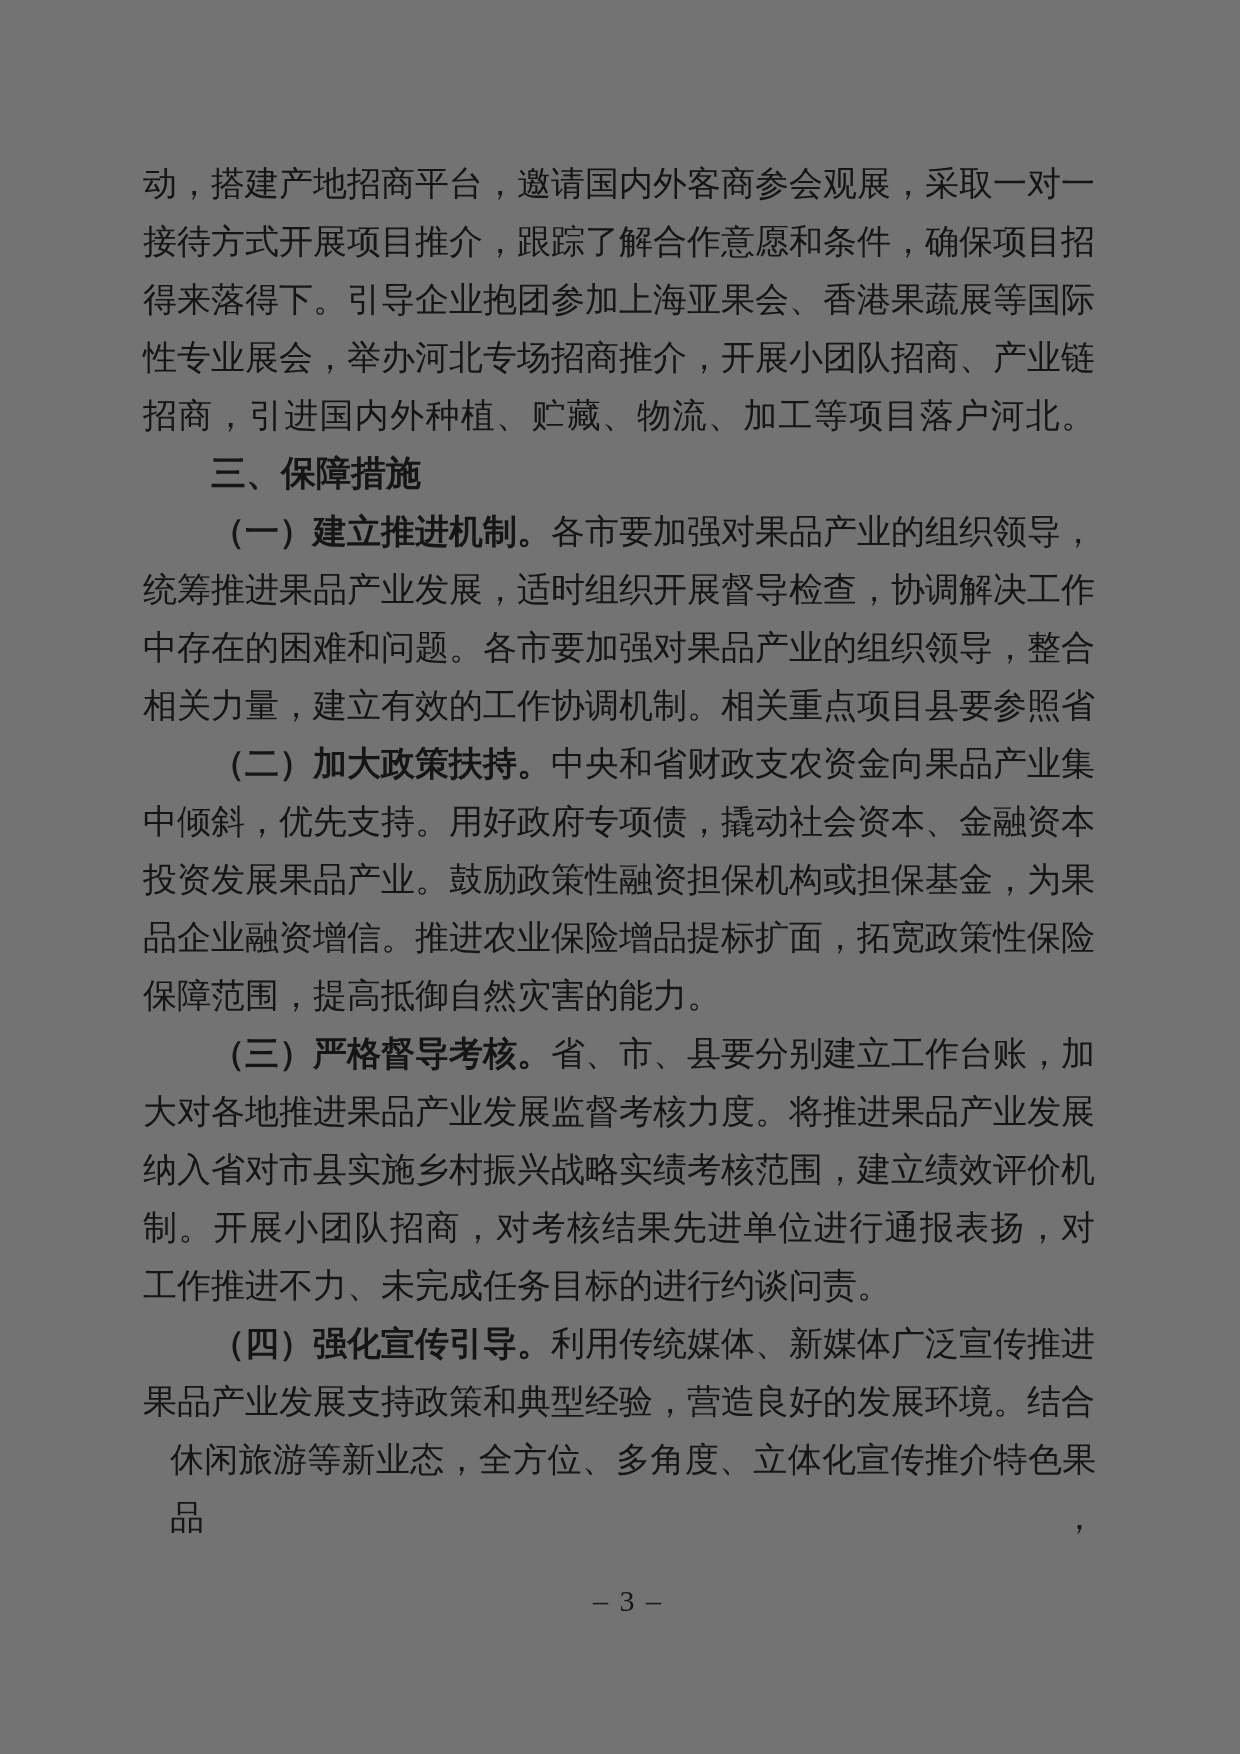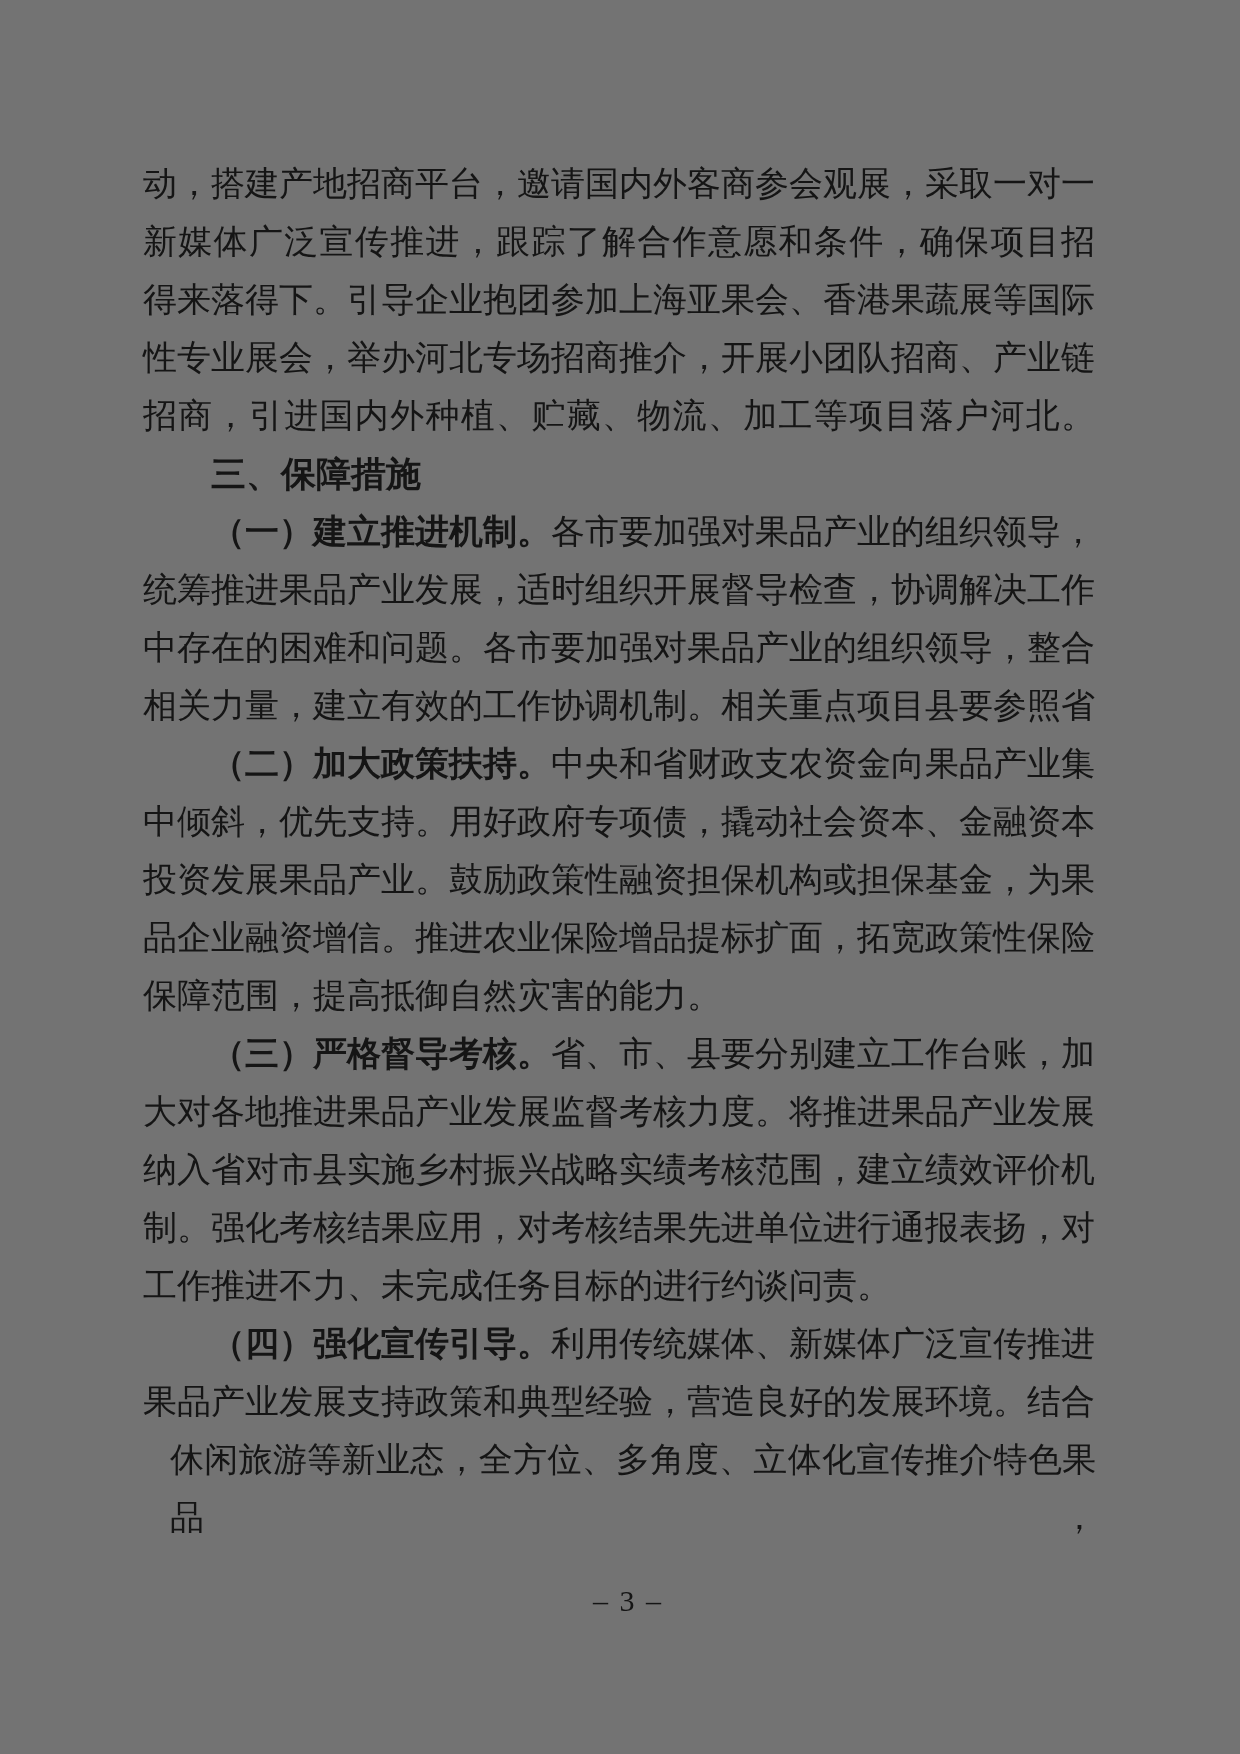--- a/index.html
+++ b/index.html
@@ -38,21 +38,21 @@
   }
   
   .squeeze {
     letter-spacing: -1.2px;
     margin-left: 27px;
   }
   .lead {
     font-weight: 700; 
   }
   .heading {
-    font-family: Liberation Sans, sans-serif;
+    font-family: Liberation Serif, serif;
     font-weight: 700;
     font-size: 35px;
     text-align: left;
     text-align-last: left;
   }
   .footer {
     position: absolute;
     left: 0;
     right: 0;
     top: 1583px;
@@ -64,21 +64,21 @@
   }
 </style>
 </head>
 <body>
 
 <div class="page">
   <div class="content">
 
     <div class="para">
       <div class="line fill">动，搭建产地招商平台，邀请国内外客商参会观展，采取一对一</div>
-      <div class="line fill">新媒体广泛宣传推进，跟踪了解合作意愿和条件，确保项目招</div>
+      <div class="line fill">接待方式开展项目推介，跟踪了解合作意愿和条件，确保项目招</div>
       <div class="line fill">得来落得下。引导企业抱团参加上海亚果会、香港果蔬展等国际</div>
       <div class="line fill">性专业展会，举办河北专场招商推介，开展小团队招商、产业链</div>
       <div class="line fill">招商，引进国内外种植、贮藏、物流、加工等项目落户河北。</div>
     </div>
 
     <div class="line heading indent">三、保障措施</div>
 
     <div class="para">
       <div class="line fill indent"><span class="lead">（一）建立推进机制。</span><span>各市要加强对果品产业的组织领导，</span></div>
       <div class="line fill">统筹推进果品产业发展，适时组织开展督导检查，协调解决工作</div>
@@ -91,21 +91,21 @@
       <div class="line fill">中倾斜，优先支持。用好政府专项债，撬动社会资本、金融资本</div>
       <div class="line fill">投资发展果品产业。鼓励政策性融资担保机构或担保基金，为果</div>
       <div class="line fill">品企业融资增信。推进农业保险增品提标扩面，拓宽政策性保险</div>
       <div class="line">保障范围，提高抵御自然灾害的能力。</div>
     </div>
 
     <div class="para">
       <div class="line fill indent"><span class="lead">（三）严格督导考核。</span><span>省、市、县要分别建立工作台账，加</span></div>
       <div class="line fill">大对各地推进果品产业发展监督考核力度。将推进果品产业发展</div>
       <div class="line fill">纳入省对市县实施乡村振兴战略实绩考核范围，建立绩效评价机</div>
-      <div class="line fill">制。强化考核结果应用，对考核结果先进单位进行通报表扬，对</div>
+      <div class="line fill">制。开展小团队招商，对考核结果先进单位进行通报表扬，对</div>
       <div class="line">工作推进不力、未完成任务目标的进行约谈问责。</div>
     </div>
 
     <div class="para">
       <div class="line fill indent"><span class="lead">（四）强化宣传引导。</span><span>利用传统媒体、新媒体广泛宣传推进</span></div>
       <div class="line fill">果品产业发展支持政策和典型经验，营造良好的发展环境。结合</div>
       <div class="line fill squeeze">休闲旅游等新业态，全方位、多角度、立体化宣传推介特色果品，</div>
     </div>
 
   </div>

